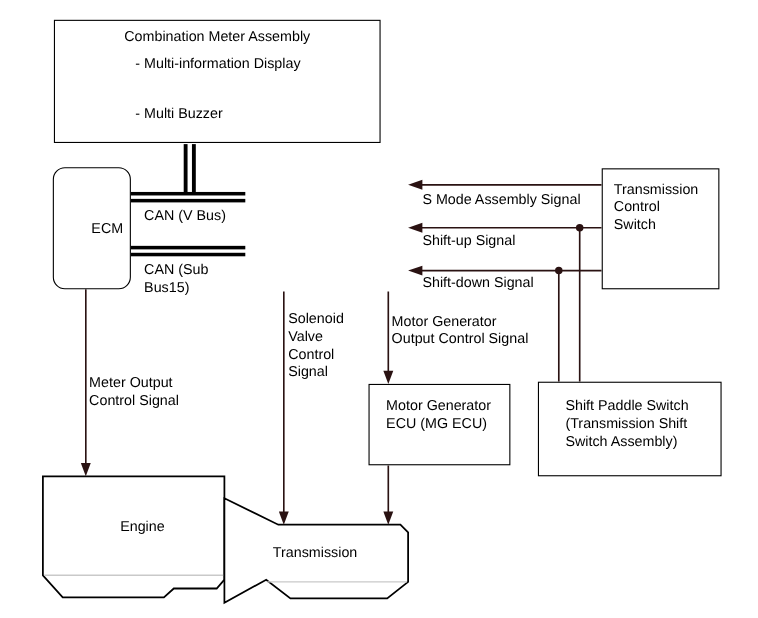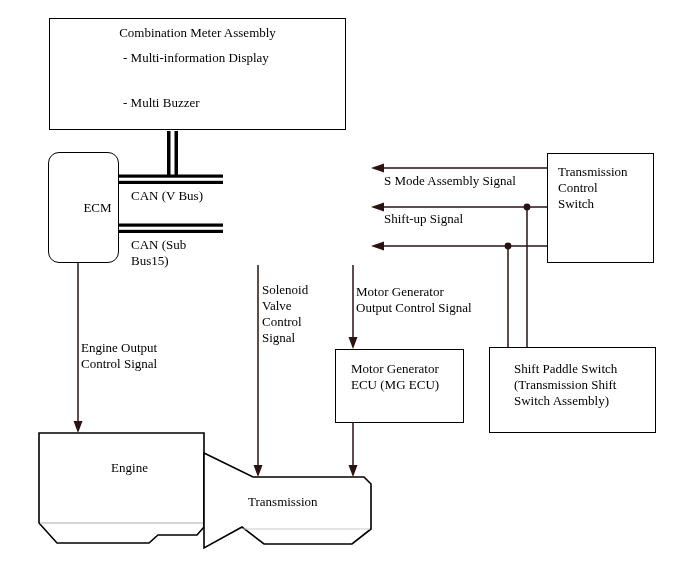--- a/index.html
+++ b/index.html
@@ -1,18 +1,18 @@
 <!DOCTYPE html>
 <html><head>
 <meta charset="utf-8">
 <style>
   html,body{margin:0;padding:0;background:#fff;}
   #canvas{
     position:relative;width:689px;height:562px;background:#ffffff;
-    font-family:Liberation Serif, serif;
+    font-family:Liberation Sans, sans-serif;
     font-size:13px;color:#000;overflow:hidden;
   }
   .box{position:absolute;border:1.6px solid #000;background:#fff;box-sizing:border-box;}
   .rounded{border-radius:11px;}
   .lbl{position:absolute;white-space:pre-line;line-height:16px;}
   .center-flex{display:flex;align-items:center;justify-content:center;}
   svg.overlay{position:absolute;left:0;top:0;pointer-events:none;}
   .boxtext{position:absolute;white-space:pre-line;line-height:16px;}
 </style>
 </head>
@@ -102,25 +102,26 @@
     <div class="boxtext" style="left:15px;top:11px;">Motor Generator
 ECU (MG ECU)</div>
   </div>
 
   <div class="lbl" style="left:131px;top:188px;">CAN (V Bus)</div>
   <div class="lbl" style="left:131px;top:237px;">CAN (Sub
 Bus15)</div>
 
   <div class="lbl" style="left:384px;top:173px;">S Mode Assembly Signal</div>
   <div class="lbl" style="left:384px;top:211px;">Shift-up Signal</div>
+  <div class="lbl" style="left:384px;top:249px;">Shift-down Signal</div>
   <div class="lbl" style="left:262px;top:282px;">Solenoid
 Valve
 Control
 Signal</div>
   <div class="lbl" style="left:356px;top:284px;">Motor Generator
 Output Control Signal</div>
-  <div class="lbl" style="left:81px;top:340px;">Engine Output
+  <div class="lbl" style="left:81px;top:340px;">Meter Output
 Control Signal</div>
 
-  <div class="lbl" style="left:39px;top:460px;width:181px;text-align:center;">Engine</div>
+  <div class="lbl" style="left:39px;top:471px;width:181px;text-align:center;">Engine</div>
   <div class="lbl" style="left:248px;top:494px;">Transmission</div>
 
 </div>
 
 </body></html>

